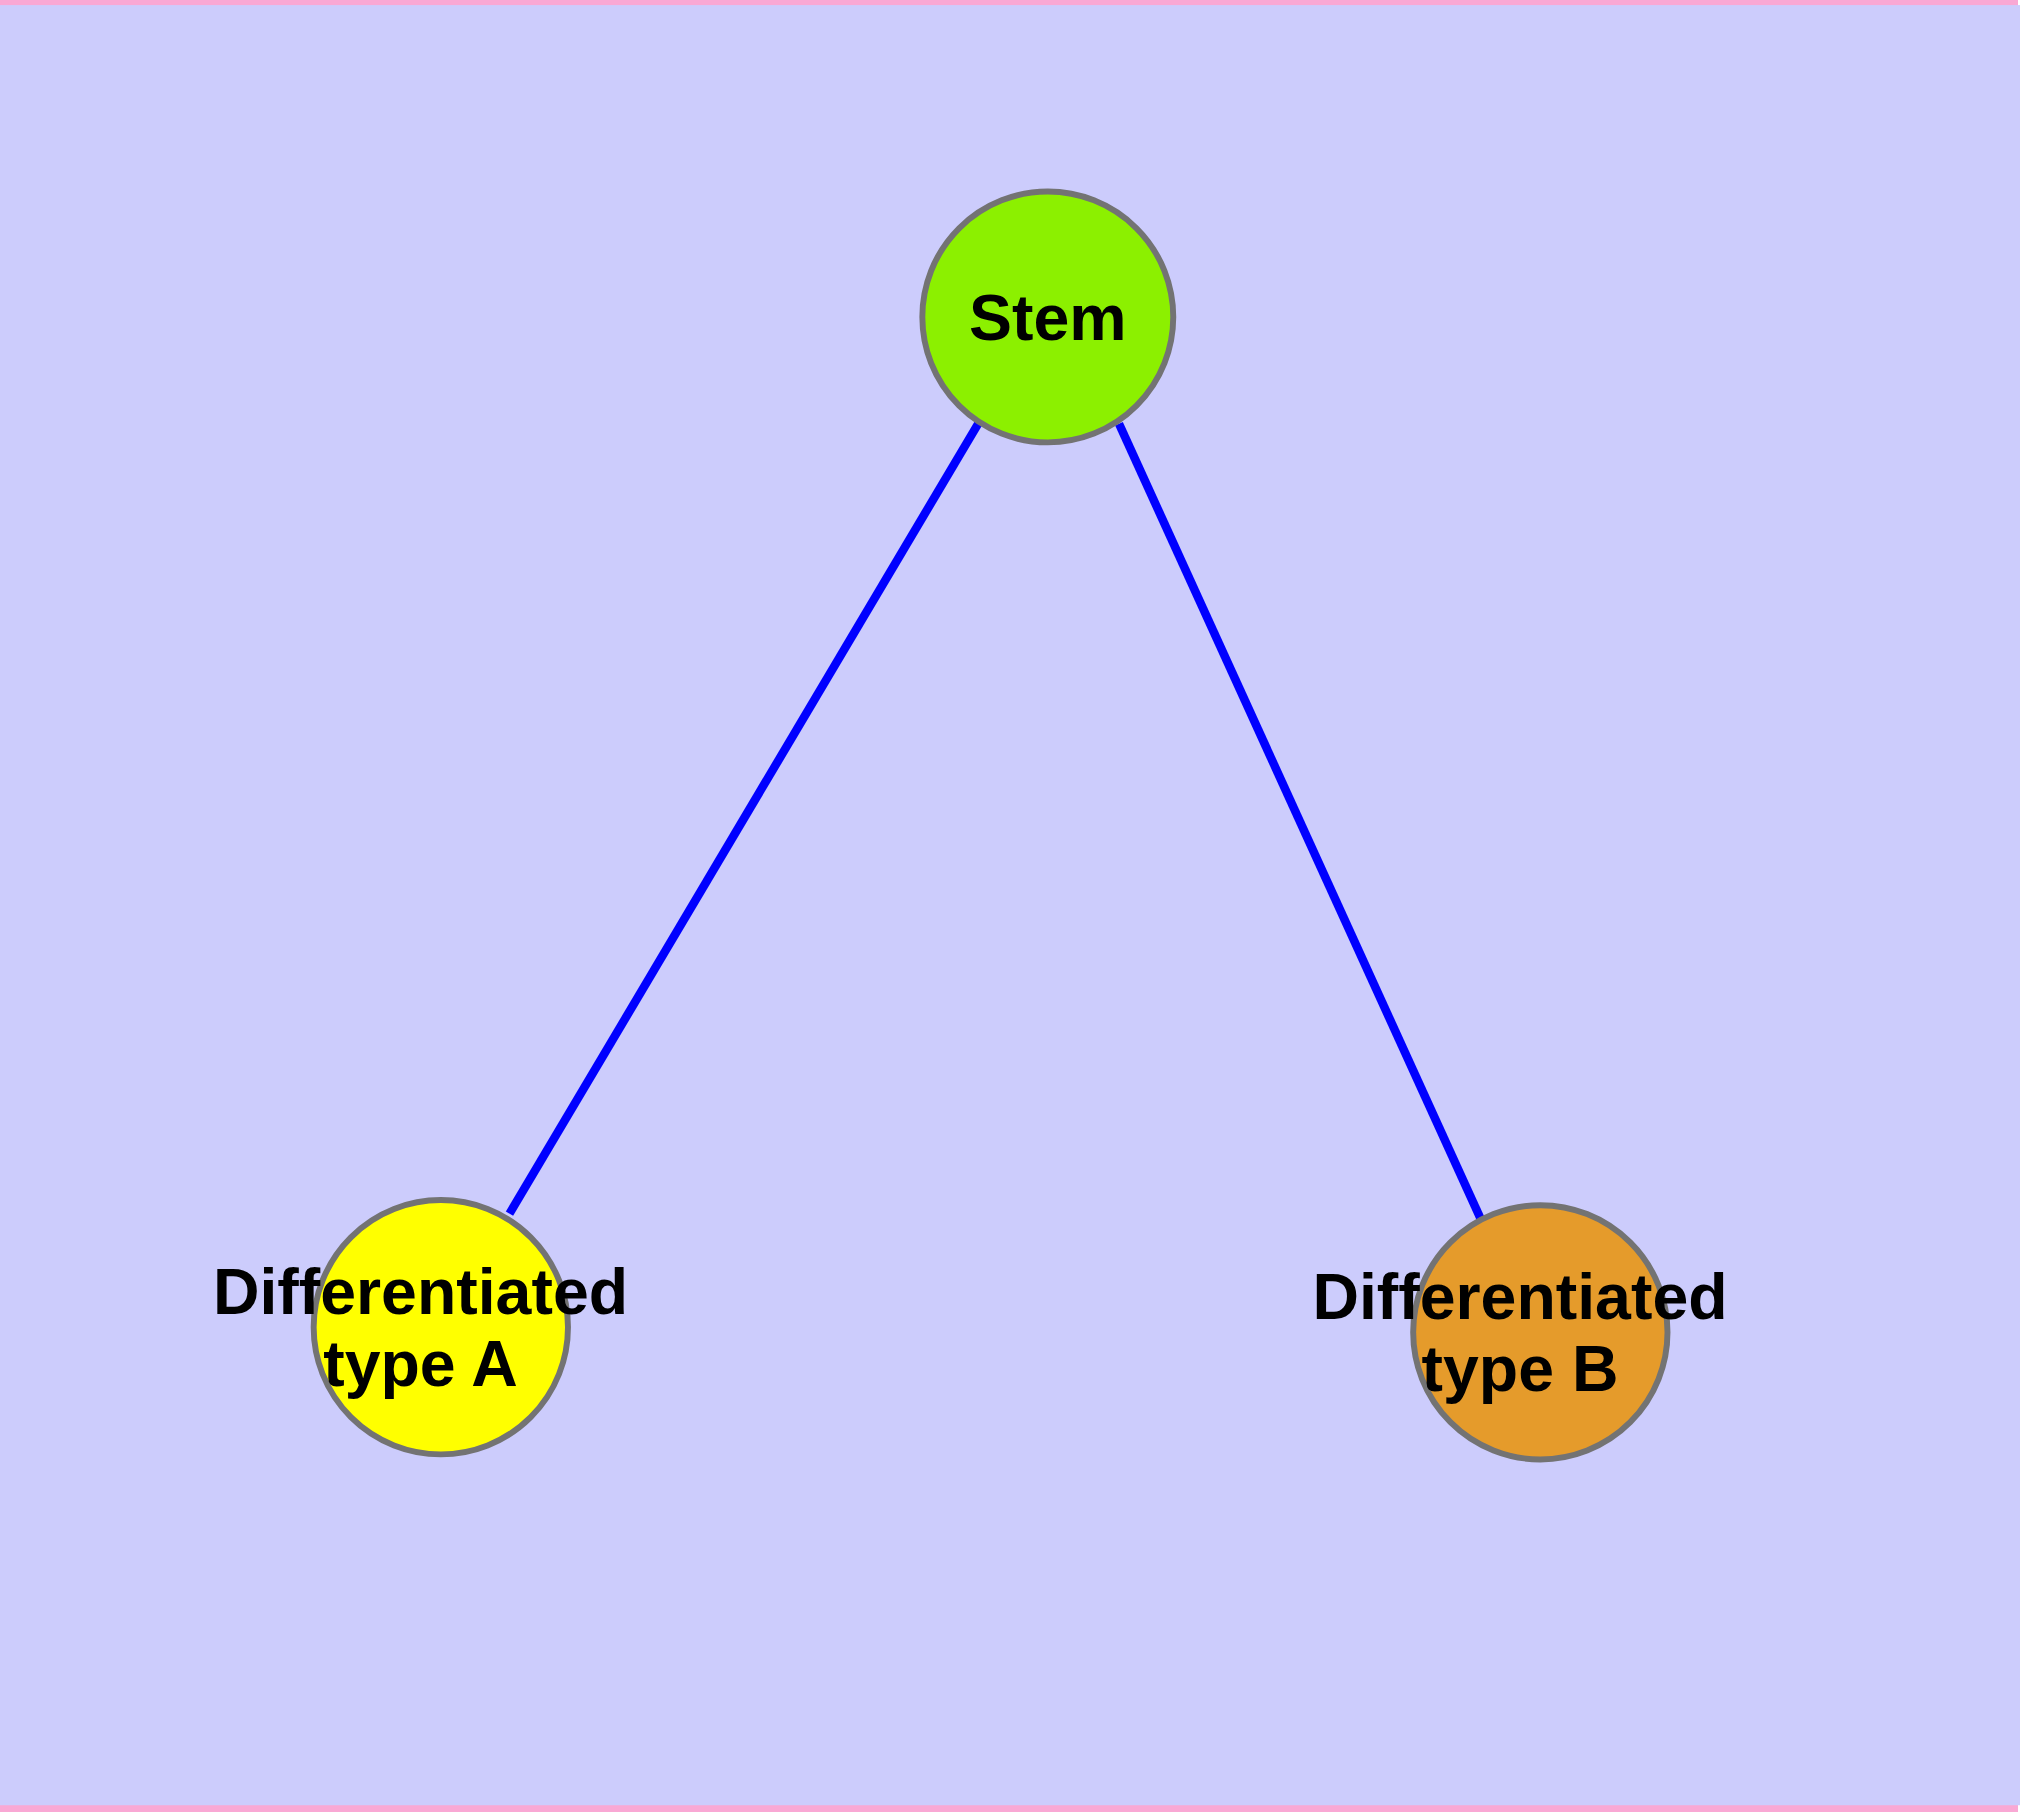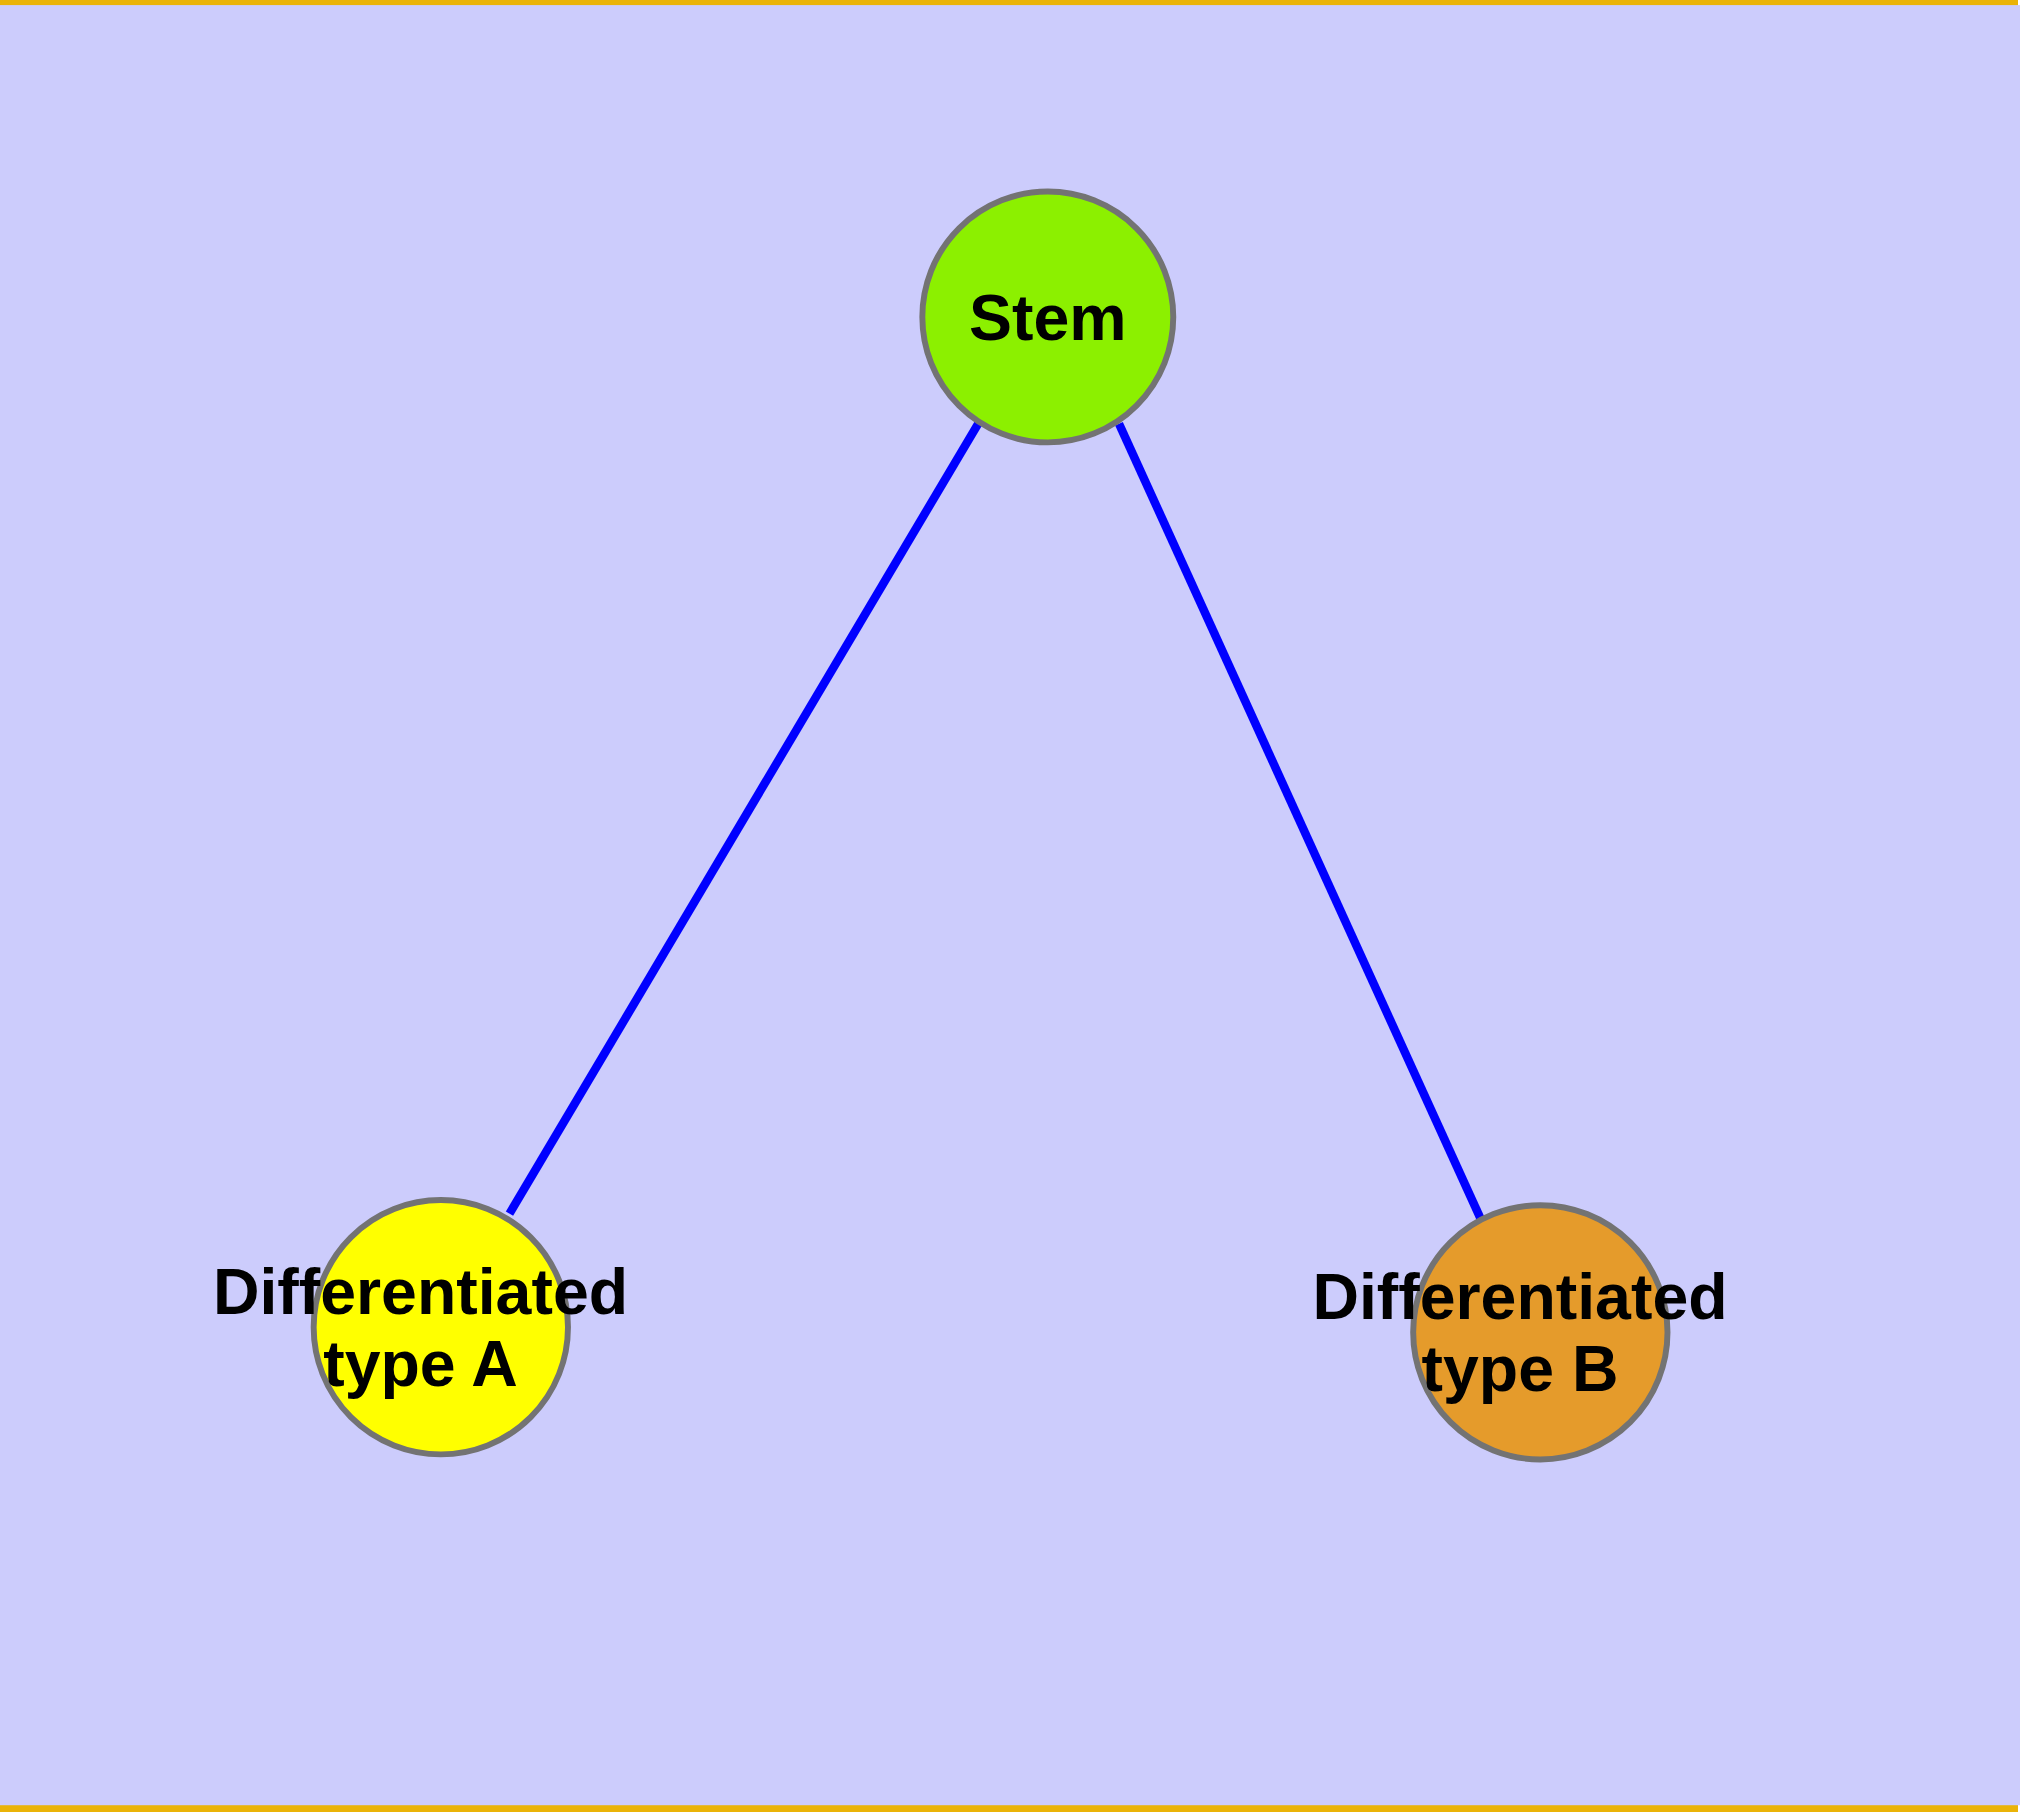--- a/index.html
+++ b/index.html
@@ -31,21 +31,21 @@
   .node-label {
     font-weight: bold;
     fill: #000000;
     font-family: "Liberation Sans", "DejaVu Sans", sans-serif;
     paint-order: normal;
   }
 </style>
 </head>
 <body style="width: 2021px; height: 1812px;">
 
-<div id="graph-canvas" style="width: 2018px; height: 1812px; background: #eab308;">
+<div id="graph-canvas" style="width: 2018px; height: 1812px; background: #f9a8d4;">
   <svg id="graph-svg" viewBox="0 0 2384 2138" preserveAspectRatio="none" xmlns="http://www.w3.org/2000/svg">
 
     <rect id="plot-background" x="0" y="6" width="2384" height="2124" fill="#ccccfc"></rect>
 
     <g id="edges-layer">
         <line x1="1155" y1="498" x2="601" y2="1432" stroke="#0000ff" stroke-width="10" stroke-linecap="butt"></line>
         <line x1="1320" y1="500" x2="1747" y2="1439" stroke="#0000ff" stroke-width="10" stroke-linecap="butt"></line>
       </g>
     <g id="nodes-layer">
         <circle cx="1236" cy="374" r="148" fill="#8cf000" stroke="#737373" stroke-width="7"></circle>

